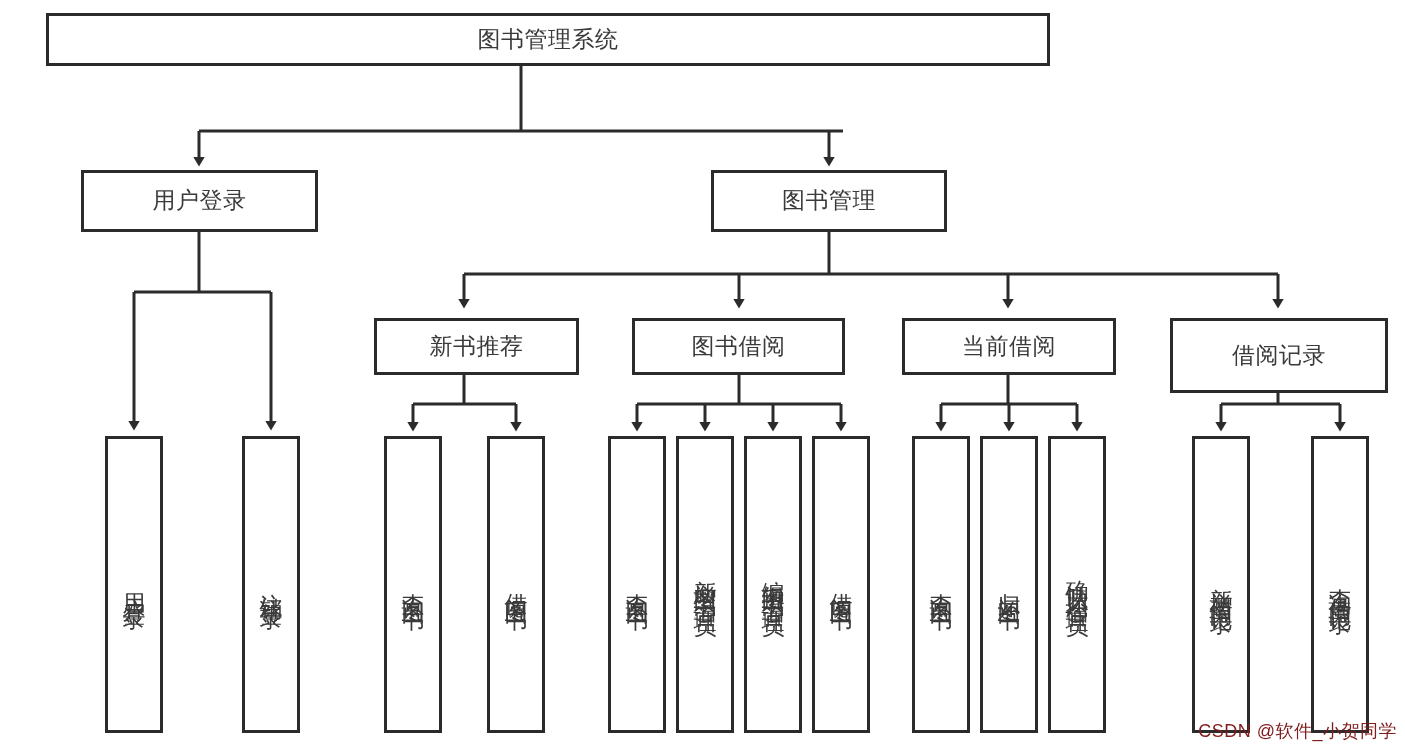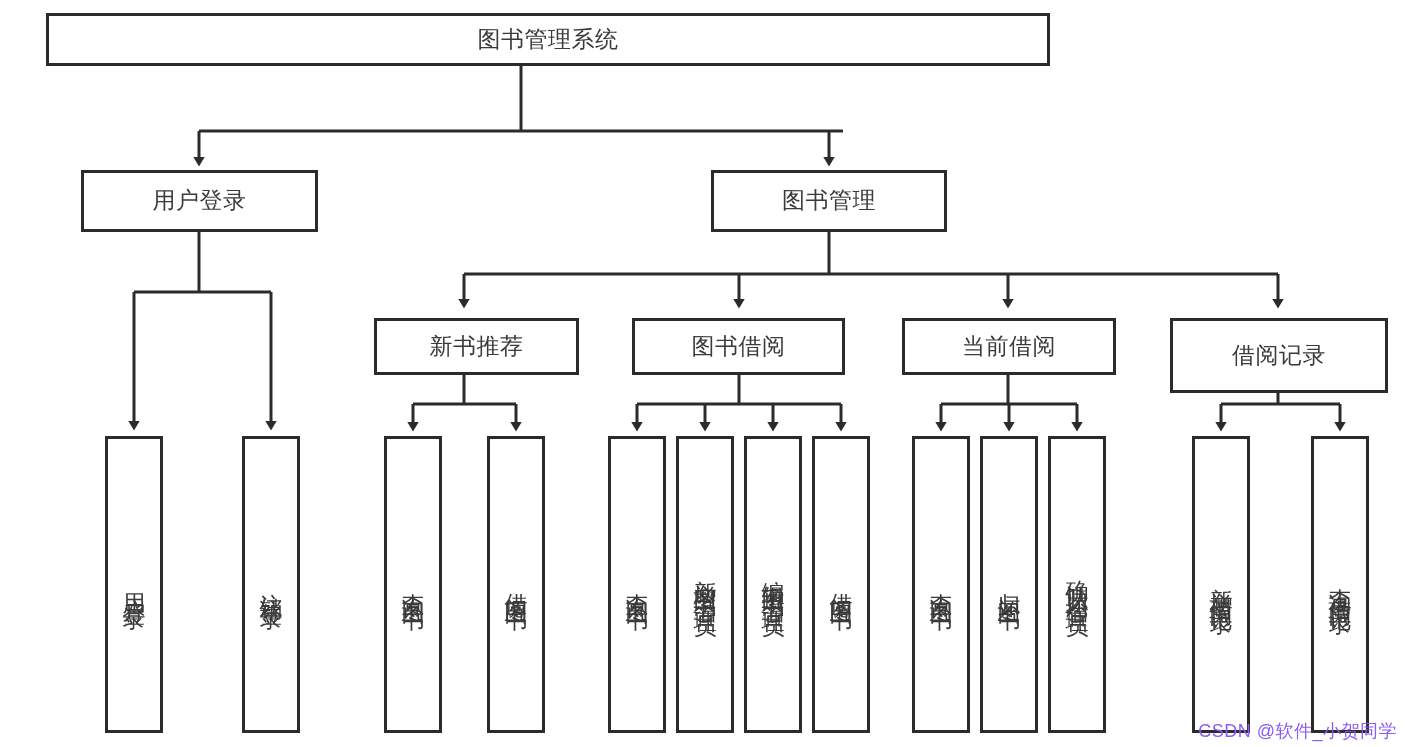--- a/index.html
+++ b/index.html
@@ -63,21 +63,21 @@
     line-height: 1;
     white-space: nowrap;
     max-height: 285px;
   }
 
   .watermark {
     position: absolute;
     right: 8px;
     bottom: 4px;
     font-size: 18px;
-    color: #8b5cf6;
+    color: #7f1d1d;
     letter-spacing: 0.5px;
     z-index: 5;
     white-space: nowrap;
   }
 </style>
 </head>
 <body>
 
 <div id="canvas">
 

